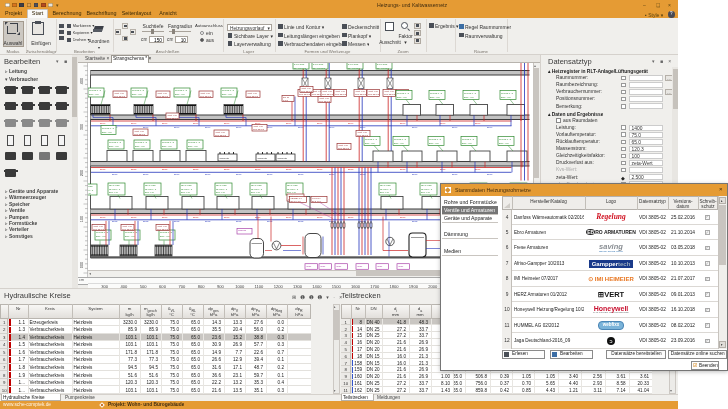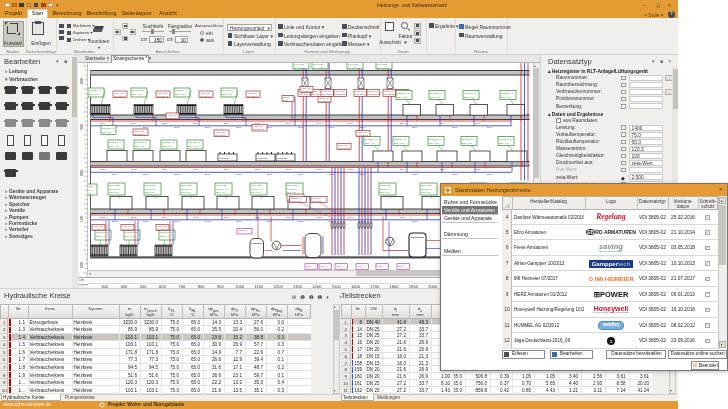--- a/index.html
+++ b/index.html
@@ -1608,21 +1608,21 @@
   </div>
 <div class="ab txt" style="left:637px;top:276.29999999999995px;width:31px;text-align:left;padding-left:2px;font-size:4.8px;color:#222;">VDI 3805-02</div>
 <div class="ab txt" style="left:668px;top:276.29999999999995px;width:30px;text-align:center;font-size:4.8px;color:#222;">21.07.2017</div>
 <div class="ab" style="left:705px;top:276.79999999999995px;width:4.5px;height:4.5px;border:0.6px solid #aaa;background:#f5f5f5;"></div>
 <div class="ab txt" style="left:705.5px;top:275.99999999999994px;font-size:4.5px;color:#999;">✓</div>
 <div class="ab" style="left:502px;top:286.74999999999994px;width:216px;height:15.45px;background:#fff;border-bottom:0.5px solid #dbd8d4;"></div>
 <div class="ab" style="left:502px;top:286.74999999999994px;width:10px;height:15.45px;background:#f0eeeb;border-right:0.5px solid #c2beb8;"></div>
 <div class="ab txt" style="left:502px;top:291.74999999999994px;width:10px;text-align:center;font-size:4.8px;color:#333;">9</div>
 <div class="ab txt" style="left:514px;top:291.74999999999994px;width:70px;font-size:4.6px;color:#222;">HERZ Armaturen 01/2012</div>
 <div class="ab" style="left:585px;top:286.74999999999994px;width:52px;height:15.45px;display:flex;align-items:center;justify-content:center;flex-direction:column;line-height:1;overflow:hidden;">
-    <span style="font-size:7.5px;font-weight:bold;color:#111;">⊞POWER</span>
+    <span style="font-size:7.5px;font-weight:bold;color:#111;">⊞VERT</span>
   </div>
 <div class="ab txt" style="left:637px;top:291.74999999999994px;width:31px;text-align:left;padding-left:2px;font-size:4.8px;color:#222;">VDI 3805-02</div>
 <div class="ab txt" style="left:668px;top:291.74999999999994px;width:30px;text-align:center;font-size:4.8px;color:#222;">09.01.2013</div>
 <div class="ab" style="left:705px;top:292.24999999999994px;width:4.5px;height:4.5px;border:0.6px solid #aaa;background:#f5f5f5;"></div>
 <div class="ab txt" style="left:705.5px;top:291.44999999999993px;font-size:4.5px;color:#999;">✓</div>
 <div class="ab" style="left:502px;top:302.19999999999993px;width:216px;height:15.45px;background:#fff;border-bottom:0.5px solid #dbd8d4;"></div>
 <div class="ab" style="left:502px;top:302.19999999999993px;width:10px;height:15.45px;background:#f0eeeb;border-right:0.5px solid #c2beb8;"></div>
 <div class="ab txt" style="left:502px;top:307.19999999999993px;width:10px;text-align:center;font-size:4.8px;color:#333;">10</div>
 <div class="ab txt" style="left:514px;top:307.19999999999993px;width:70px;font-size:4.6px;color:#222;">Honeywell Heizung/Regelung 10/2018</div>
 <div class="ab" style="left:585px;top:302.19999999999993px;width:52px;height:15.45px;display:flex;align-items:center;justify-content:center;flex-direction:column;line-height:1;overflow:hidden;">

